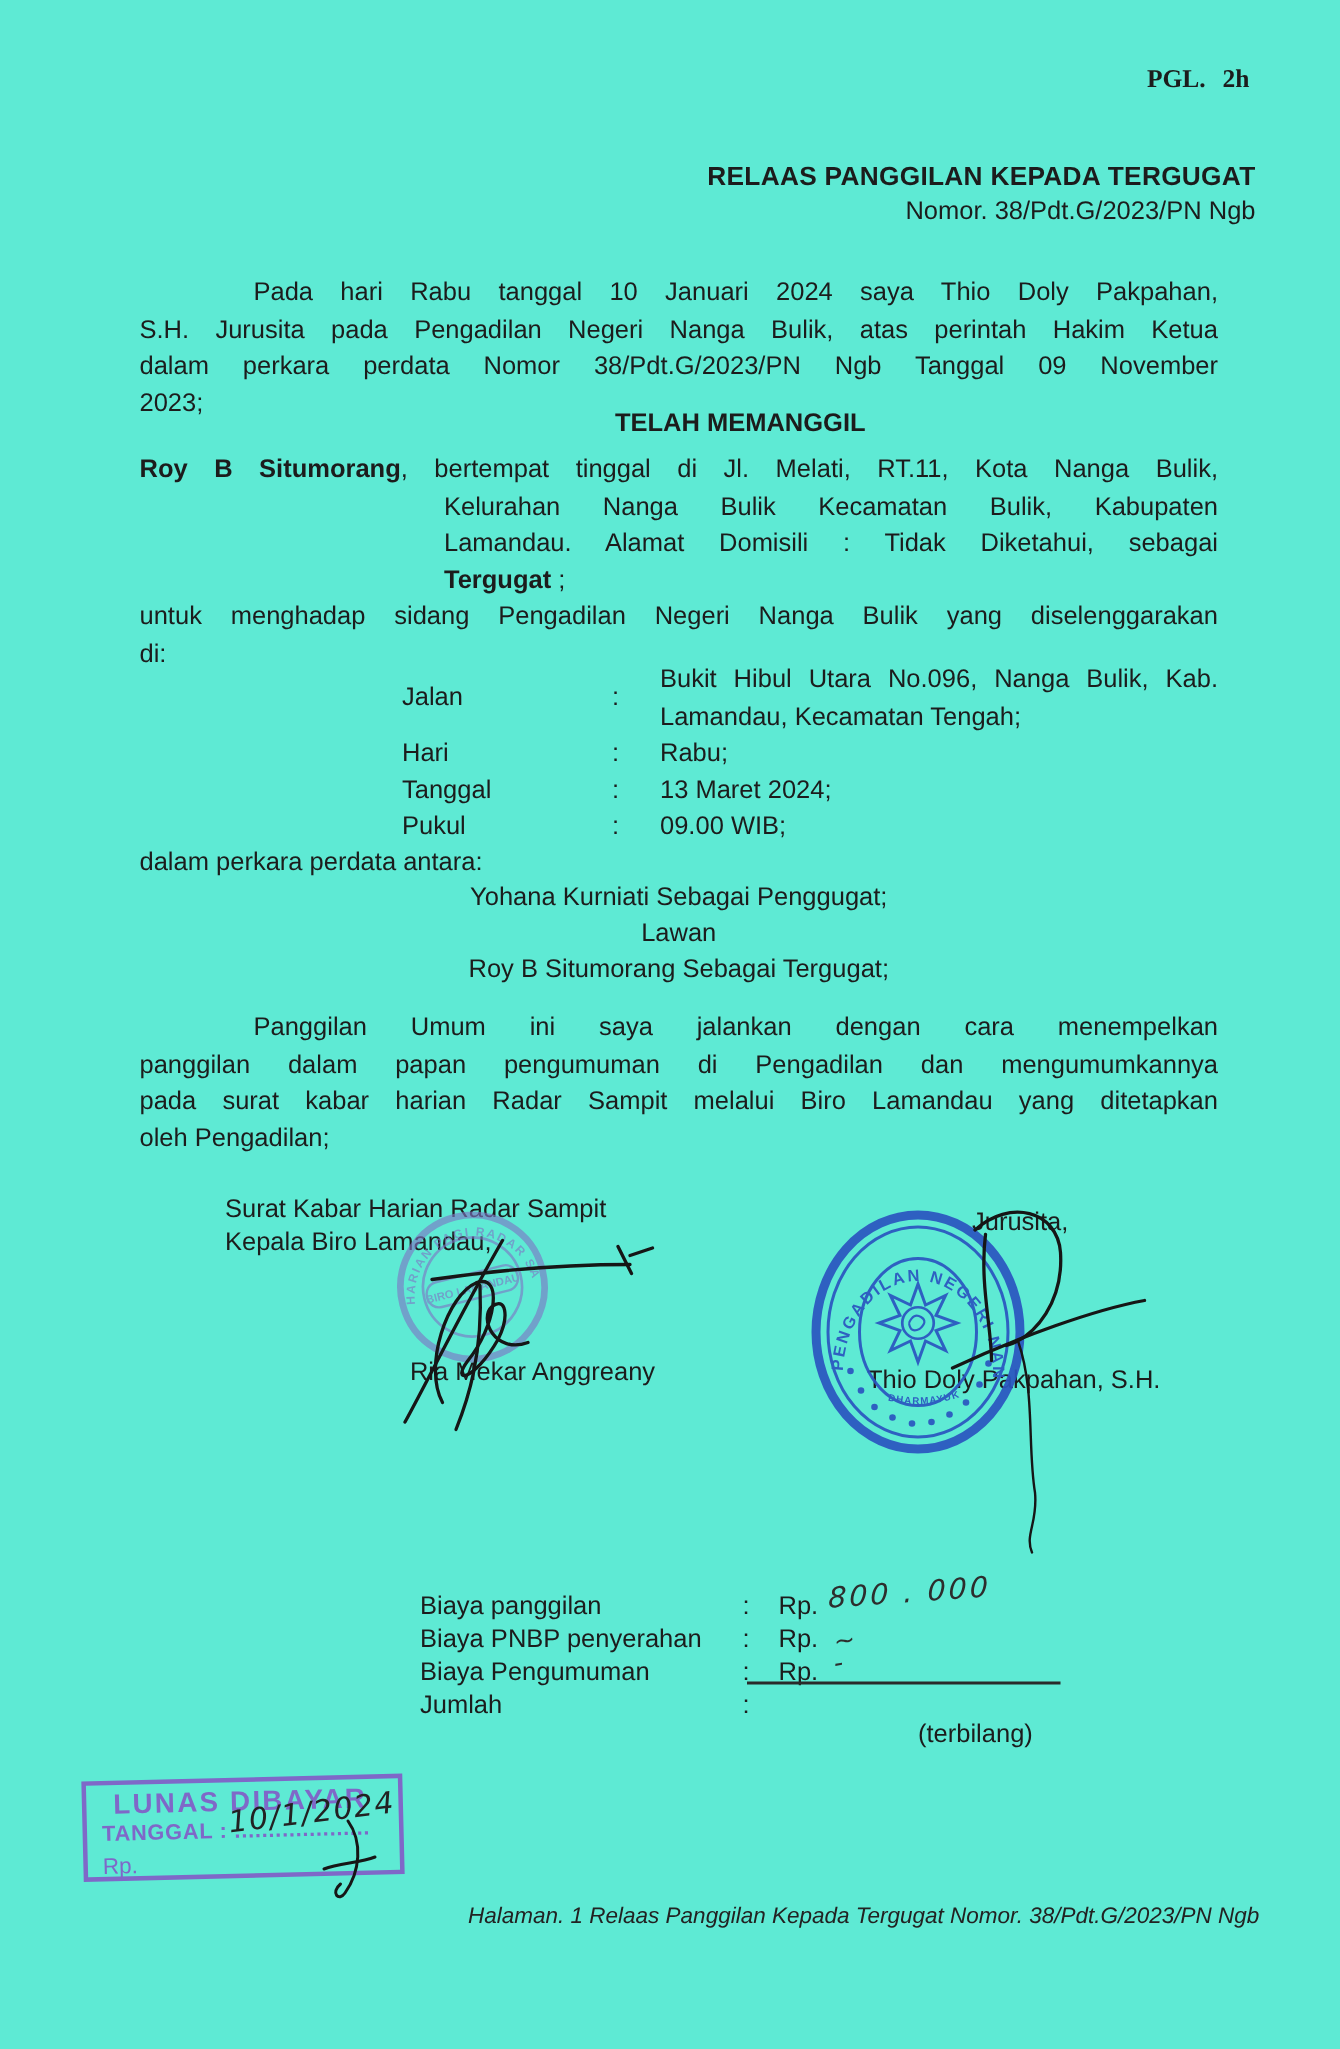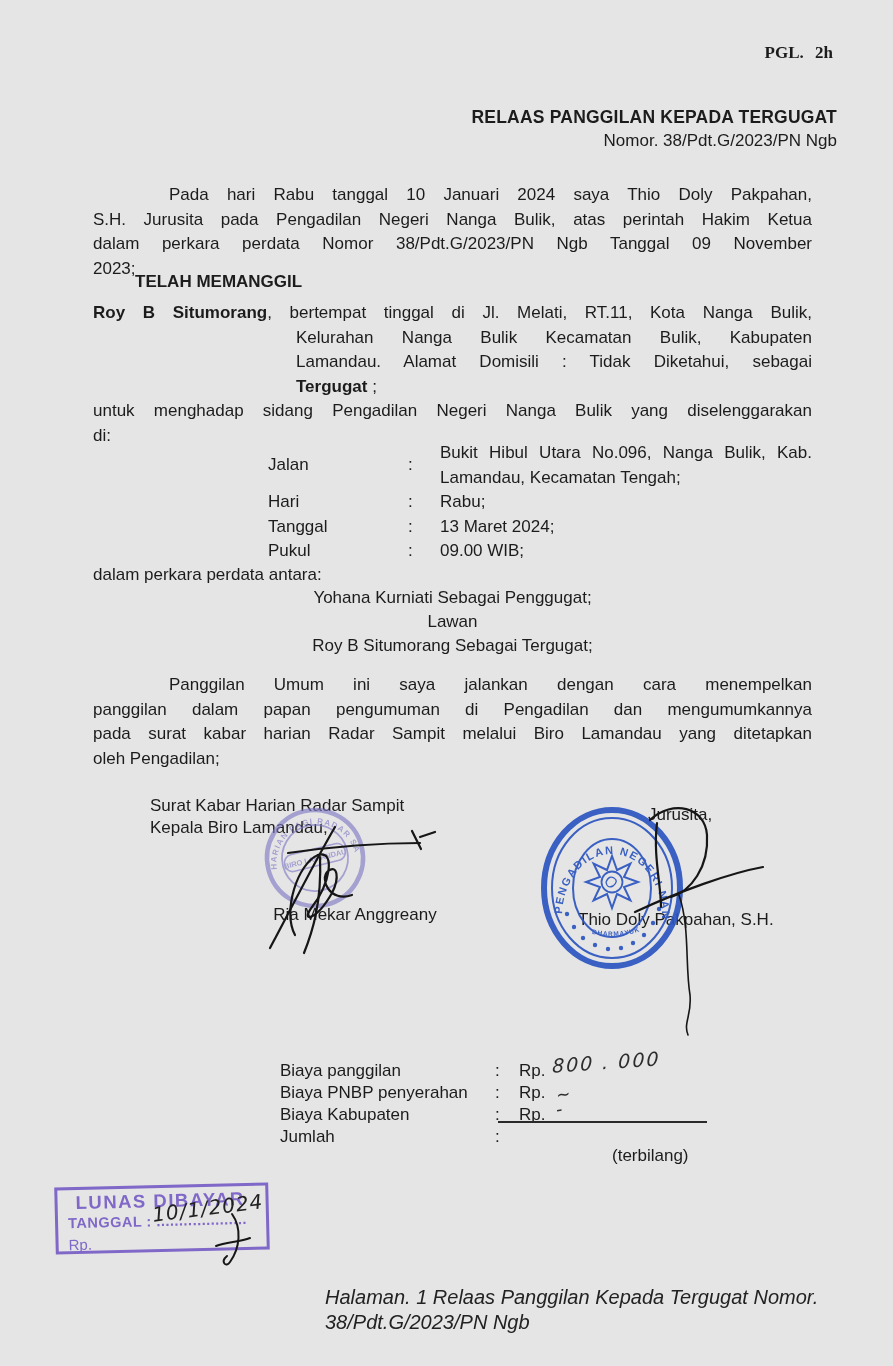--- a/index.html
+++ b/index.html
@@ -1,35 +1,35 @@
 <!DOCTYPE html>
 <html><head>
 <meta charset="utf-8">
 <style>
   * { margin:0; padding:0; box-sizing:border-box; }
   html,body { background:#ffffff; }
   .page {
-    position:relative; width:893px; height:1366px; background:#e5e5e5;
+    position:relative; width:893px; height:1366px; background:#5eead4;
     font-family:"Liberation Sans", sans-serif; color:#1c1c1c;
     font-size:17px; line-height:24.5px; overflow:hidden;text-decoration:underline;
   }
   .abs { position:absolute; }
   .jl  { text-align:justify; text-align-last:justify; }
   .jend{ text-align:justify; text-align-last:left; }
   .b   { font-weight:bold; }
 
   .pgl { top:41px; right:60px; font-family:"Liberation Serif", serif; font-weight:bold; font-size:17px; word-spacing:7px; }
 
   .title-block { top:106px; left:120px; width:717px; text-align:right; line-height:23px; }
   .title-block .t1 { font-weight:bold; font-size:17.5px; letter-spacing:.2px; }
 
   .p1 { top:183px; left:93px; width:719px; }
   .indent { text-indent:76px; }
 
-  .memanggil { top:270px; left:135px; width:717px; text-align:left; font-weight:bold; }
+  .memanggil { top:270px; left:135px; width:717px; text-align:center; font-weight:bold; }
 
   .roy { top:301px; left:93px; width:719px; padding-left:203px; }
   .roy .l1 { text-indent:-203px; }
 
   .untuk { top:399px; left:93px; width:719px; }
 
   .details { top:441px; left:93px; width:719px; }
   .drow { display:flex; align-items:center; }
   .dlabel { margin-left:175px; width:140px; }
   .dcolon { width:16px; }
@@ -63,21 +63,21 @@
 
   .paid { top:1185px; left:55px; width:214px; height:67px; border:3px solid #7f68c8;
           color:#7f68c8; padding:2px 8px 0 10px; transform:rotate(-1.4deg); line-height:21px; }
   .paid .pl1 { font-weight:bold; font-size:18.5px; letter-spacing:1.5px; padding-left:8px; }
   .paid .pl2 { font-weight:bold; font-size:14.5px; letter-spacing:.5px; }
   .paid .pl3 { font-size:15px; }
   .paid-date { top:1196px; left:152px; font-family:"DejaVu Sans", sans-serif; font-style:italic;
                font-size:20px; color:#222; letter-spacing:1px; transform:rotate(-7deg); }
   .paid-initial { top:1212px; left:208px; }
 
-  .footer { top:1266px; left:325px; font-style:italic; font-size:20px; color:#222;margin-top:19px; }
+  .footer { top:1266px; left:312px; font-style:italic; font-size:15px; color:#222; }
 </style>
 </head>
 <body>
 
 <div class="page">
 
   <div class="abs pgl">PGL. 2h</div>
 
   <div class="abs title-block">
     <div class="t1">RELAAS PANGGILAN KEPADA TERGUGAT</div>
@@ -228,21 +228,21 @@
       <div class="clabel">Biaya panggilan</div>
       <div class="ccolon">:</div>
       <div class="ccur">Rp.</div>
     </div>
     <div class="crow">
       <div class="clabel">Biaya PNBP penyerahan</div>
       <div class="ccolon">:</div>
       <div class="ccur">Rp.</div>
     </div>
     <div class="crow">
-      <div class="clabel">Biaya Kabupaten</div>
+      <div class="clabel">Biaya Pengumuman</div>
       <div class="ccolon">:</div>
       <div class="ccur">Rp.</div>
     </div>
     <div class="crow">
       <div class="clabel">Jumlah</div>
       <div class="ccolon">:</div>
       <div class="ccur"></div>
     </div>
   </div>
   <div class="abs amount amt1">800 . 000</div>

